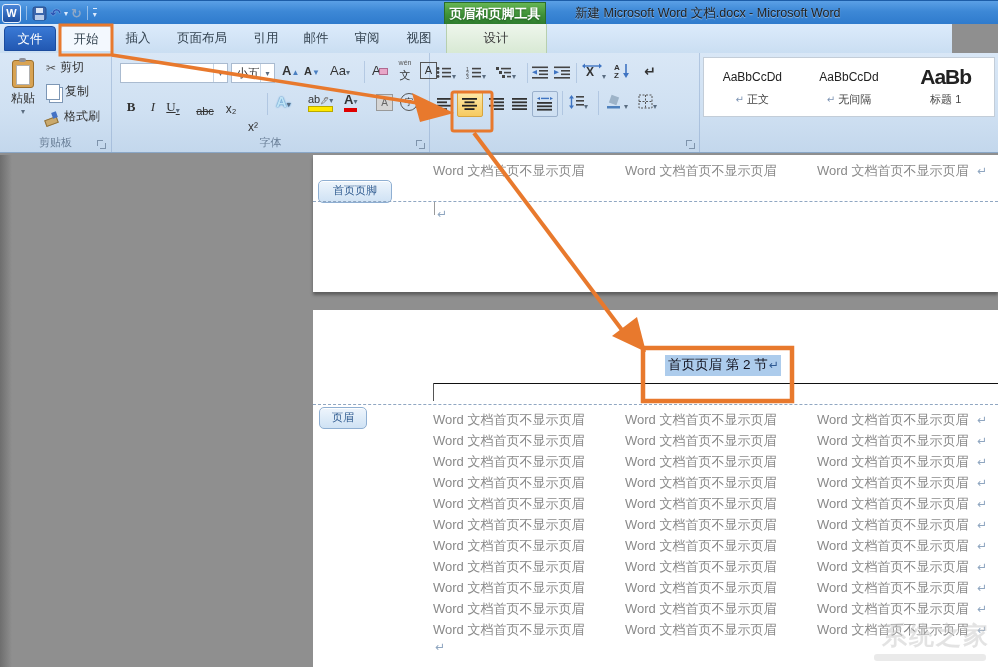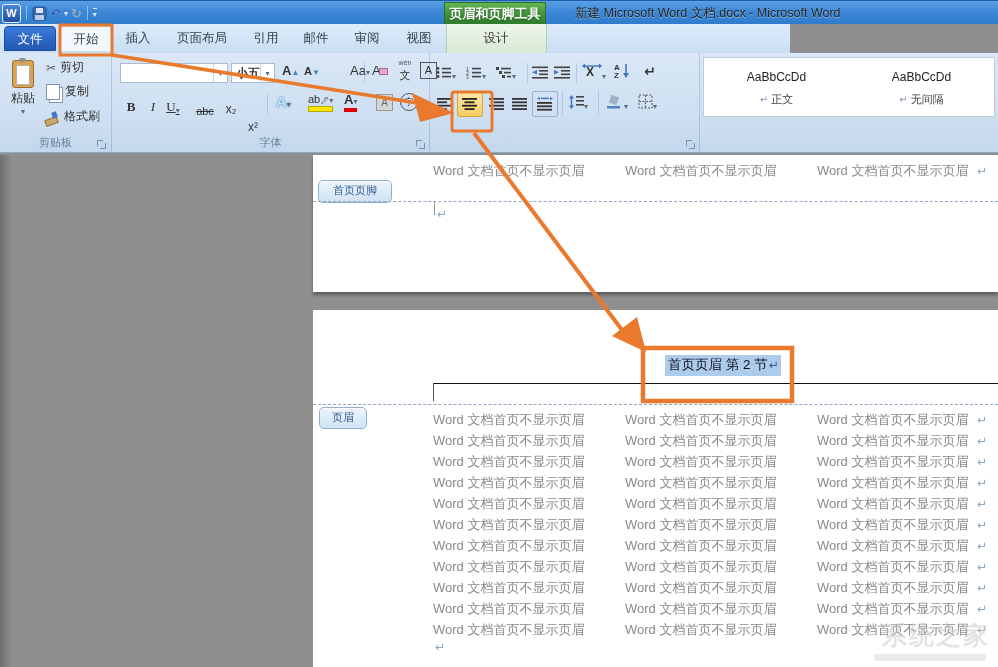--- a/index.html
+++ b/index.html
@@ -15,21 +15,21 @@
     border:1px solid #e8f0fb;color:#fff;font-weight:bold;font-size:11px;line-height:17px;text-align:center;}
   .qsep{width:1px;height:14px;background:rgba(255,255,255,.45);margin:0 2px;}
   .undo{color:#2b56b5;font-weight:bold;font-size:13px;text-shadow:0 0 1px #cfe2ff;}
   .redo{color:#8ea8c8;font-weight:bold;font-size:13px;}
   .dd{font-size:8px;color:#dceafd;}
   #ctx-head{position:absolute;left:444px;top:1px;width:102px;height:23px;text-align:center;
     background:linear-gradient(#66b653 0%,#3f9238 55%,#2f7d2f 100%);border:1px solid #2c6e2a;box-sizing:border-box;}
   #ctx-head span{color:#fff;font-size:13px;font-weight:bold;line-height:21px;text-shadow:0 1px 2px #1e5a1e;}
   #win-title{position:absolute;left:575px;top:4px;font-size:12.5px;color:#222;text-shadow:0 1px 1px rgba(255,255,255,.5);}
   
-  #tabrow{position:absolute;left:0;top:24px;width:790px;height:29px;
+  #tabrow{position:absolute;left:0;top:24px;width:952px;height:29px;
     background:linear-gradient(#dcebfb,#cadef2);}
   #ctx-col{position:absolute;left:446px;top:0;width:99px;height:29px;
     background:linear-gradient(#eef6ec,#d8e9d4);border-left:1px solid #b7cfae;border-right:1px solid #b7cfae;}
   .tab{position:absolute;top:2px;height:25px;line-height:25px;font-size:12.5px;color:#33424f;text-align:center;}
   #tab-file{left:4px;width:52px;background:linear-gradient(#3a7ad6,#2258b2);color:#fff;
     border-radius:4px 4px 0 0;border:1px solid #1c4c9e;box-sizing:border-box;}
   #tab-home{left:60px;width:52px;background:#f3f8fe;border:1px solid #c3d7ec;border-bottom:none;border-radius:3px 3px 0 0;box-sizing:border-box;}
   
   #ribbon{position:absolute;left:0;top:53px;width:998px;height:100px;
     background:linear-gradient(#d9e7f6 0%,#cfe0f2 60%,#c3d7ec 100%);
@@ -43,21 +43,21 @@
   
   .clip-icon{width:20px;height:26px;background:#d8a353;border:1px solid #9a6f2e;border-radius:3px;position:relative;}
   .clip-icon:before{content:"";position:absolute;left:3px;top:4px;width:12px;height:18px;background:#fff;border:1px solid #b0b0b0;}
   .clip-icon:after{content:"";position:absolute;left:6px;top:-3px;width:7px;height:4px;background:#8f8f96;border-radius:2px;}
   .copy-icon{width:12px;height:14px;background:#fff;border:1px solid #7d97b5;position:relative;box-shadow:3px 3px 0 -1px #fff,3px 3px 0 0 #7d97b5;}
   .brush-icon{width:14px;height:14px;position:relative;}
   .brush-icon:before{content:"";position:absolute;left:1px;top:8px;width:11px;height:5px;background:#caa96c;border:1px solid #8e713c;transform:rotate(-20deg);}
   .brush-icon:after{content:"";position:absolute;left:8px;top:2px;width:5px;height:6px;background:#4472c4;transform:rotate(-20deg);}
   
   .combo{height:20px;background:#fff;border:1px solid #aabbd0;display:flex;align-items:center;box-sizing:border-box;}
-  .combo .val{flex:1;font-size:12px;color:#333;padding-left:4px;font-weight:bold;}
+  .combo .val{flex:1;font-size:12px;color:#333;padding-left:4px;}
   .combo .arr{width:13px;height:100%;border-left:1px solid #c6d4e4;font-size:8px;color:#5a6c80;display:flex;align-items:center;justify-content:center;}
   .fg{font-size:13px;color:#333;}
   .fx{display:inline-flex;align-items:flex-end;justify-content:center;width:22px;height:20px;font-size:13px;color:#333;}
   .tiny{font-size:8px;color:#4a7fc1;}
   .yellowbar:after{content:"";display:block;height:4px;background:#ffe800;border:1px solid #b9a900;margin-top:0px;}
   .redbar:after{content:"";display:block;height:4px;background:#e00000;margin-top:0px;}
   .align-btn{width:22px;height:22px;display:inline-flex;align-items:center;justify-content:center;}
   #center-btn{background:linear-gradient(#fde9ab,#f6ca61);border:1px solid #d8a43c;border-radius:2px;box-sizing:border-box;}
   
   #styles-box{position:absolute;left:3px;top:4px;right:3px;height:58px;background:#fff;border:1px solid #c3cdd8;display:flex;}
@@ -157,21 +157,21 @@
       <div class="combo abs" style="left:8px;top:10px;width:108px;">
         <span class="val"></span>
         <span class="arr">▾</span>
       </div>
       <div class="combo abs" style="left:119px;top:10px;width:44px;">
         <span class="val">小五</span>
         <span class="arr">▾</span>
       </div>
       <span class="abs fg" style="left:170px;top:10px;font-weight:bold;"><span>A</span><span class="tiny">▲</span></span>
       <span class="abs fg" style="left:192px;top:12px;font-size:11px;font-weight:bold;"><span>A</span><span class="tiny">▼</span></span>
-      <span class="abs fg" style="left:218px;top:10px;margin-left:20px;"><span>Aa</span><span class="tiny" style="color:#5a6c80;">▾</span></span>
+      <span class="abs fg" style="left:218px;top:10px;"><span>Aa</span><span class="tiny" style="color:#5a6c80;">▾</span></span>
       <span class="abs" style="left:252px;top:8px;width:1px;height:22px;background:rgba(130,160,200,.4);"></span>
       <span class="abs fg" style="left:260px;top:10px;">A<span style="display:inline-block;width:7px;height:5px;background:#e8a6c8;border:1px solid #b06a90;margin-left:-2px;"></span></span>
       <span class="abs" style="left:284px;top:6px;text-align:center;width:18px;line-height:1;">
         <span style="display:block;font-size:7px;color:#555;">wén</span>
         <span style="font-size:11px;color:#333;">文</span>
       </span>
       <span class="abs fg" style="left:308px;top:9px;border:1px solid #555;width:15px;height:15px;text-align:center;line-height:15px;font-size:11px;"><span>A</span></span>
 
       <span class="abs fx" style="left:8px;top:42px;font-family:'Liberation Serif','DejaVu Serif',serif;font-weight:bold;">
           <span>B</span>
@@ -365,20 +365,24 @@
 
     <div class="group" style="left:700px;width:298px;border-right:none;">
       <div id="styles-box">
         <div class="stylecard">
           <div class="sprev">AaBbCcDd</div>
           <div class="sname"><span class="pm">↵</span> <span>正文</span></div>
         </div>
         <div class="stylecard">
           <div class="sprev">AaBbCcDd</div>
           <div class="sname"><span class="pm">↵</span> <span>无间隔</span></div>
+        </div>
+        <div class="stylecard">
+          <div class="sprev big">AaBb</div>
+          <div class="sname"><span>标题 1</span></div>
         </div>
       </div>
     </div>
   </div>
 
   <div id="docarea">
 
     <div class="page" id="page1">
       <div class="abs" style="left:120px;top:5px;" id="p1rows">
           <div class="docrow"><span class="dtxt">Word 文档首页不显示页眉</span><span class="dtxt">Word 文档首页不显示页眉</span><span class="dtxt">Word 文档首页不显示页眉</span><span class="pmark">↵</span></div>

